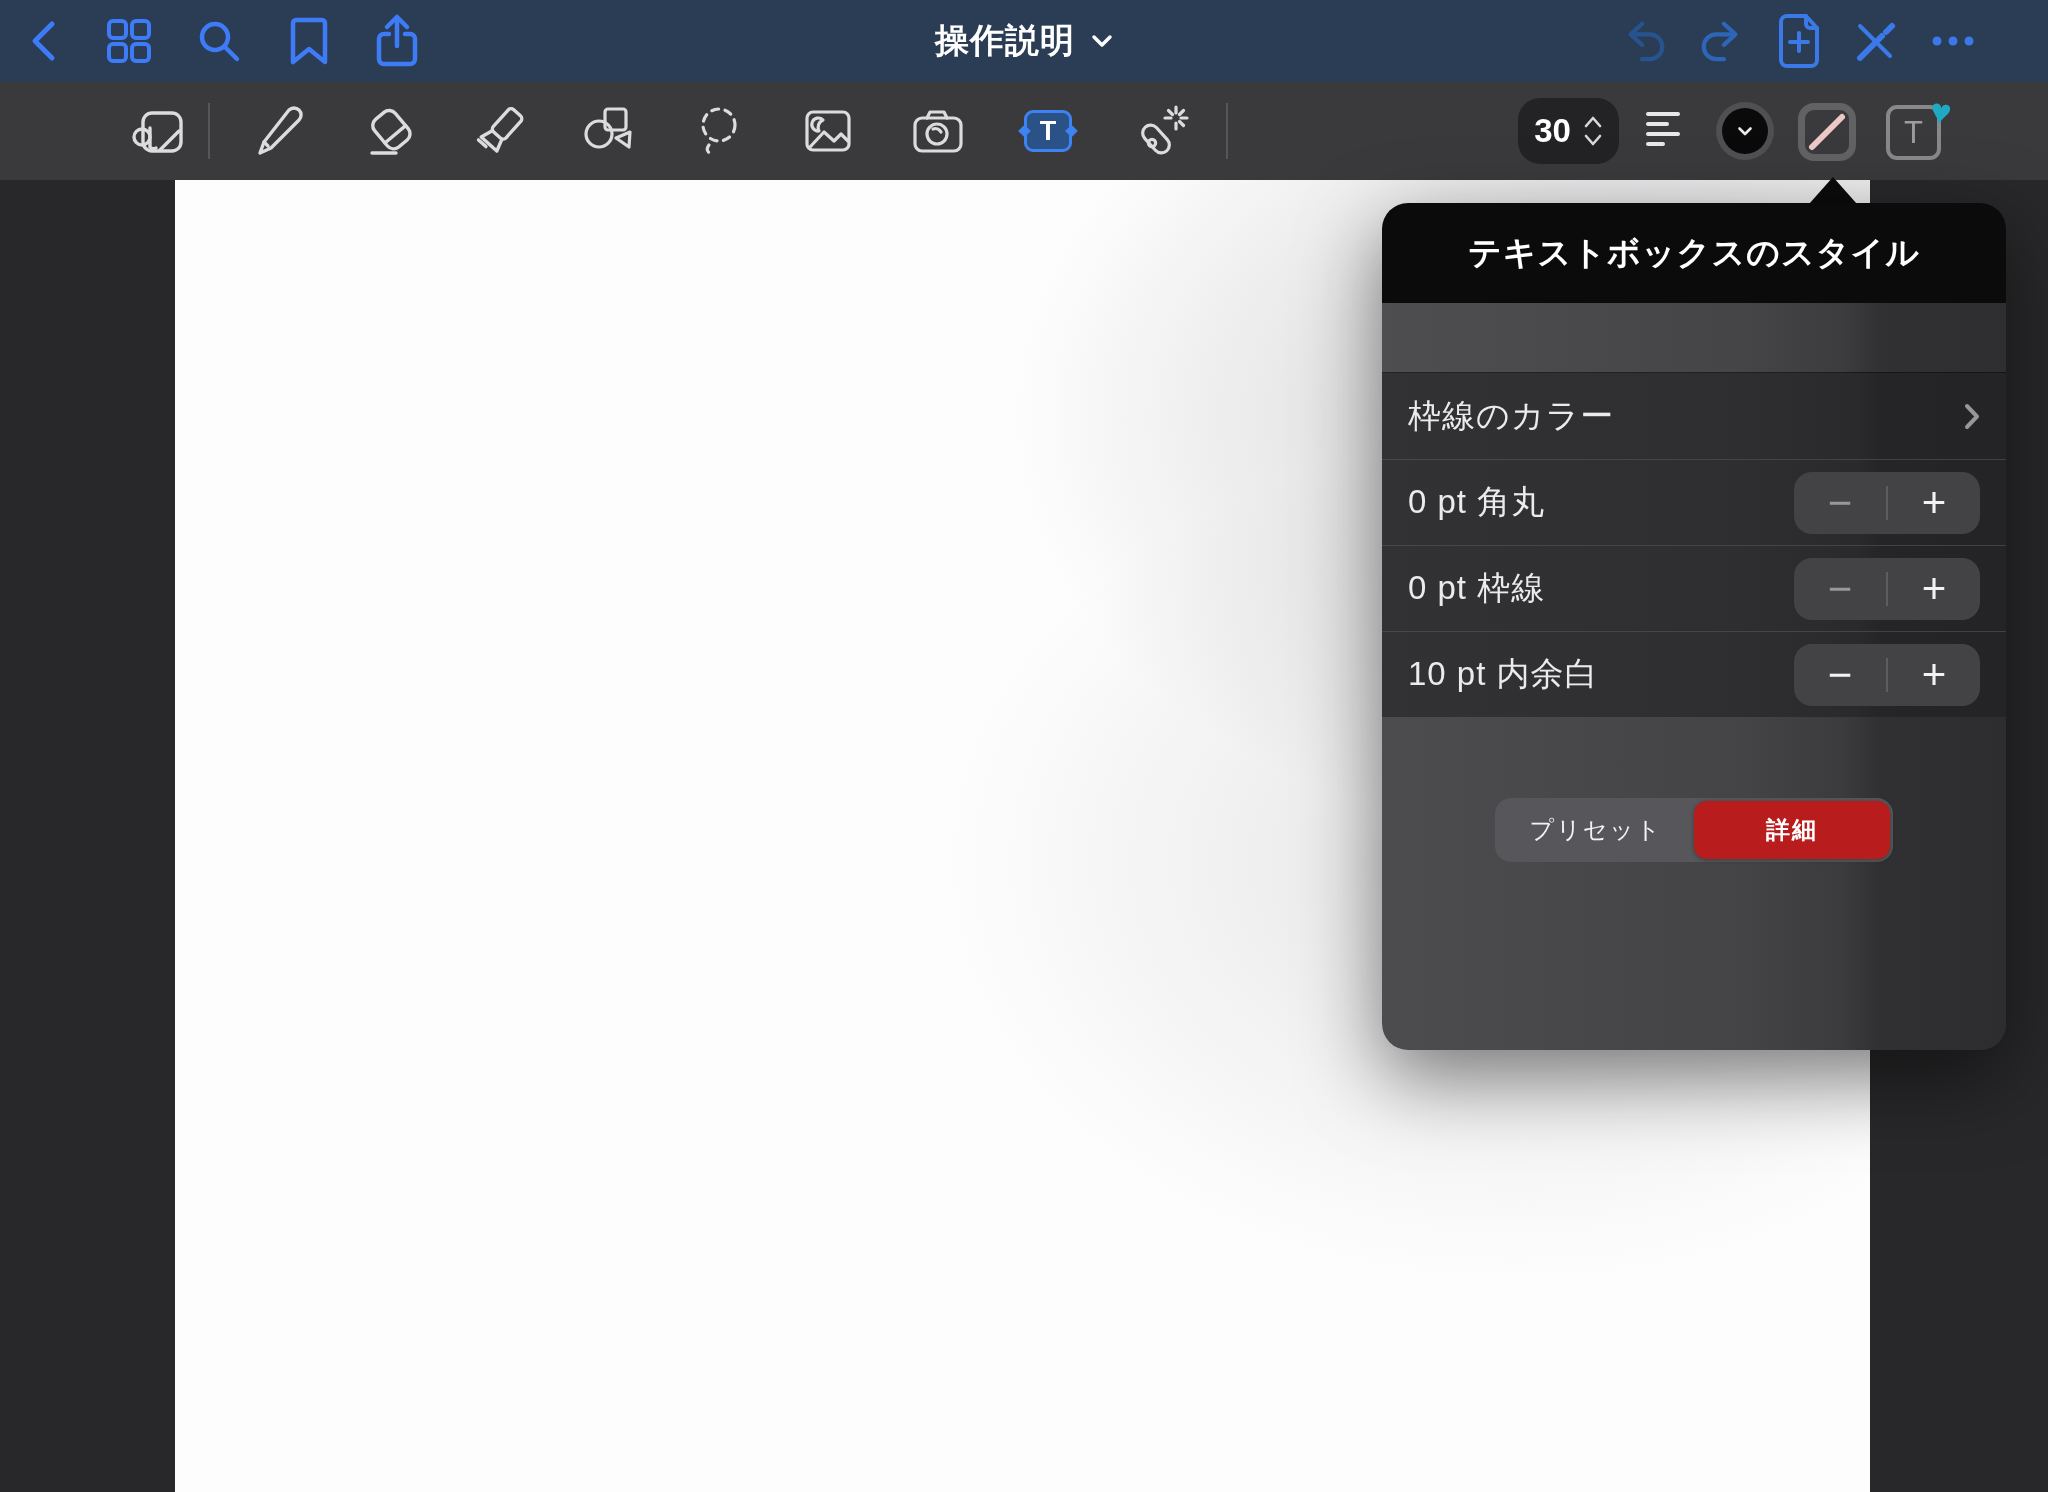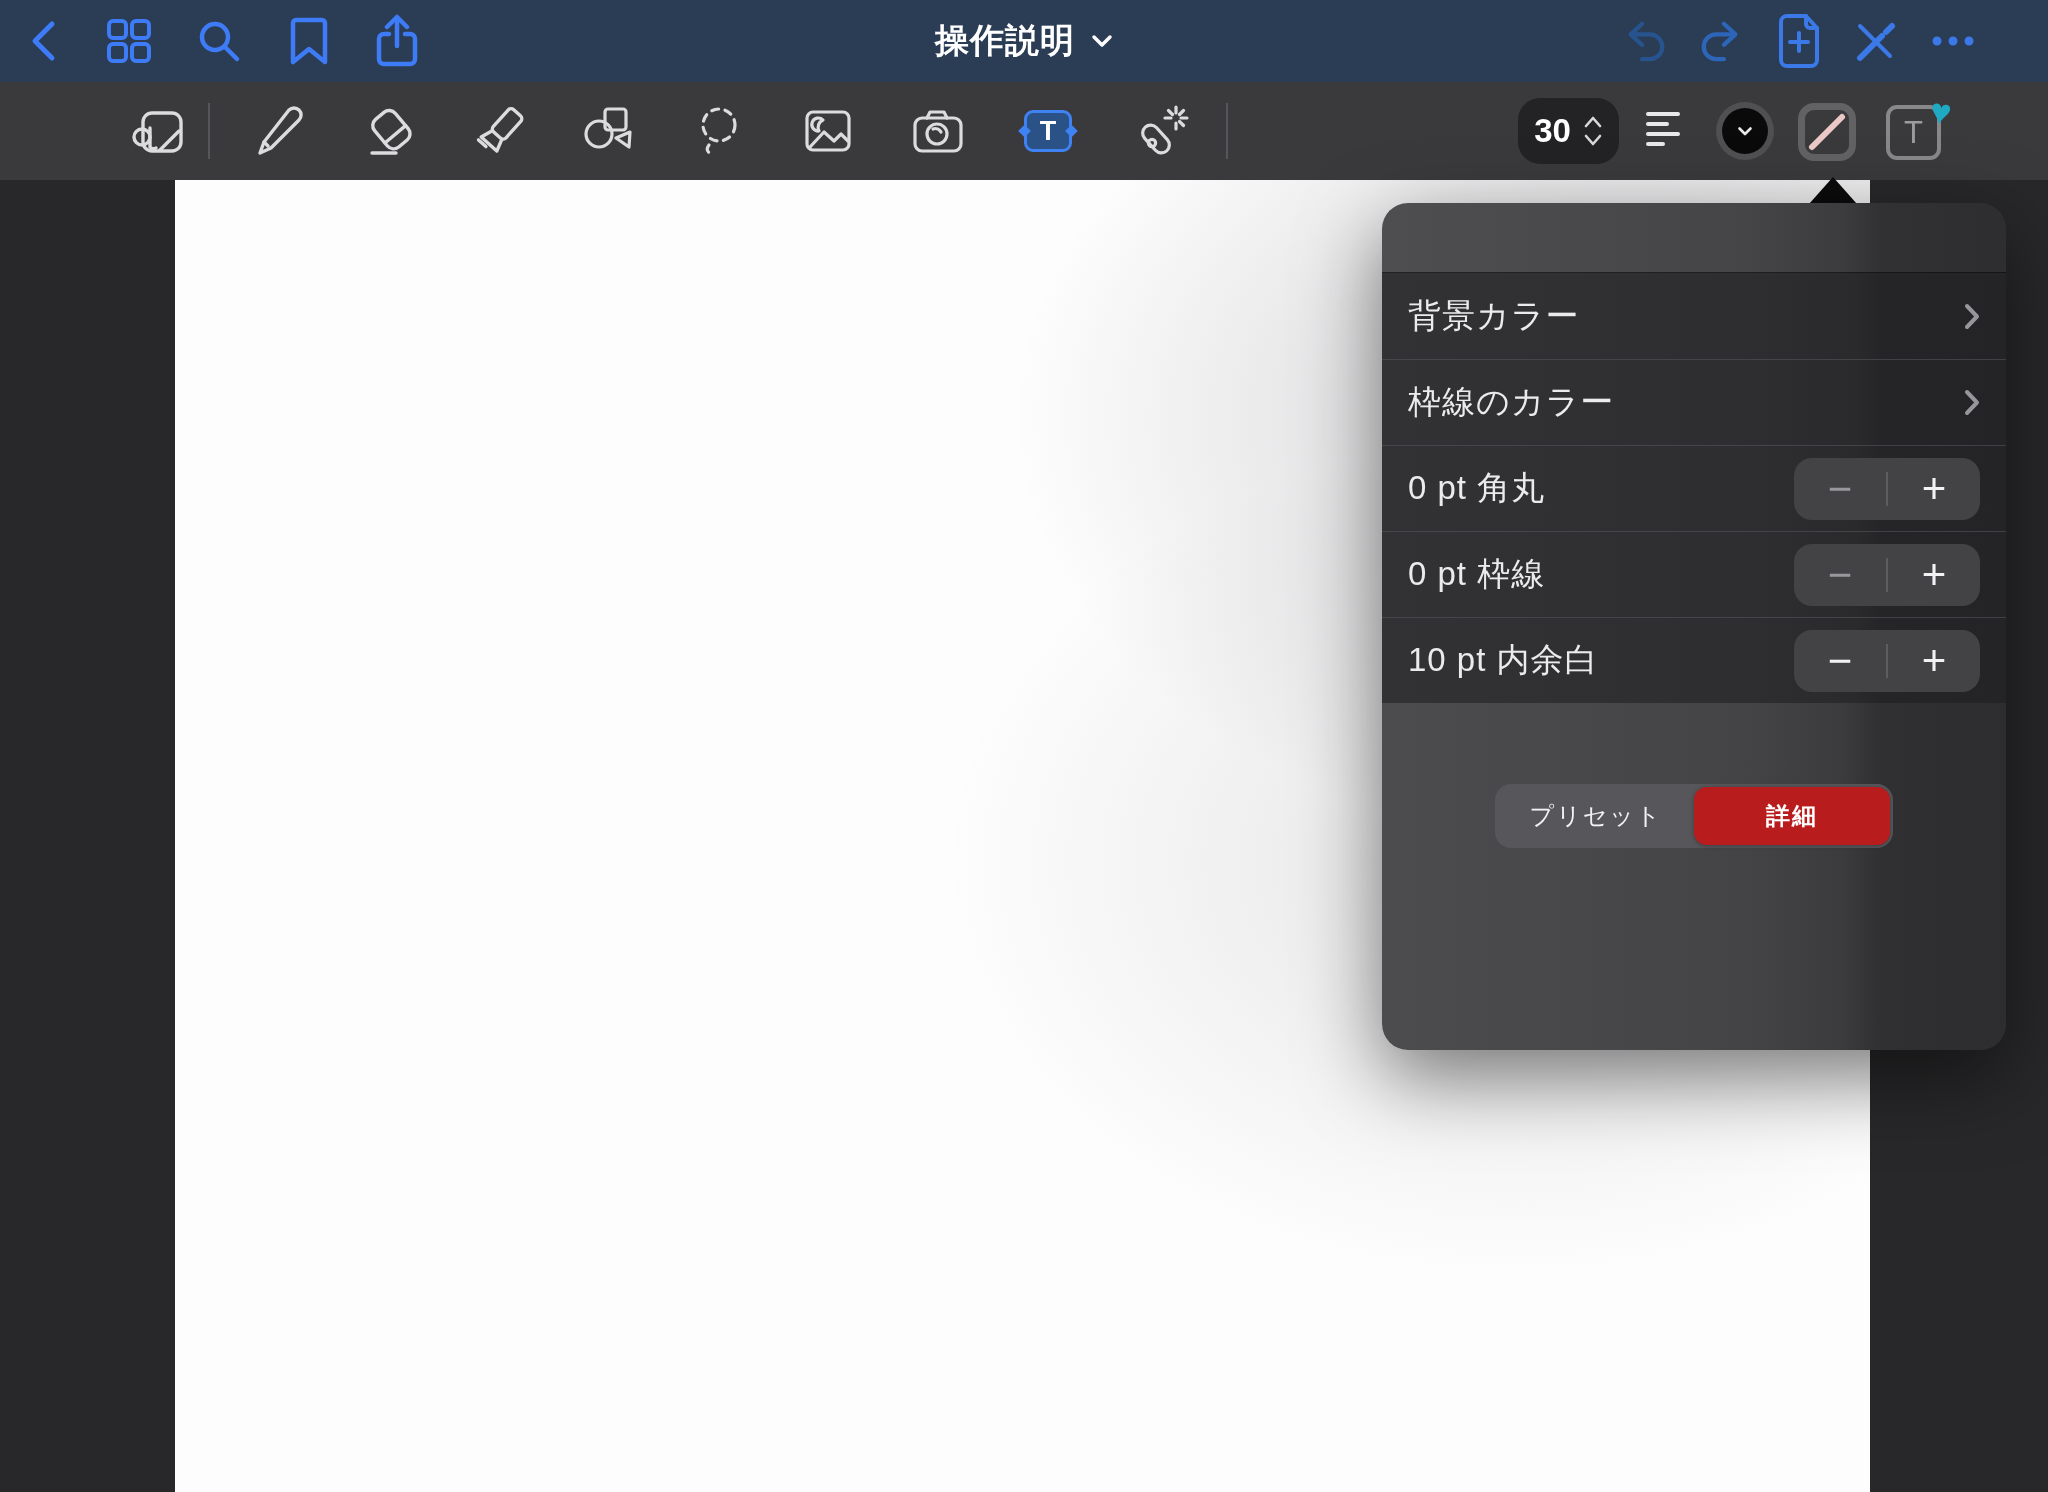--- a/index.html
+++ b/index.html
@@ -301,31 +301,26 @@
   </div>
 
   <div class="stage">
     <div class="page">
       <div class="page-shade"></div>
     </div>
   </div>
 
   <div class="pop-arrow"></div>
   <div class="popover">
+    <div class="pop-header">
+      <span class="pop-title">テキストボックスのスタイル</span>
+    </div>
     <div class="pop-band"></div>
     <div class="pop-rows">
 
-      <div class="prow">
-        <span class="rlabel">背景カラー</span>
-        <span class="rctl">
-          <svg width="16" height="27" viewBox="0 0 16 27">
-              <path d="M3 3 L13 13.5 L3 24" fill="none" stroke="#97979b" stroke-width="4" stroke-linecap="round" stroke-linejoin="round"></path>
-            </svg>
-        </span>
-      </div>
 
       <div class="prow">
         <span class="rlabel">枠線のカラー</span>
         <span class="rctl">
           <svg width="16" height="27" viewBox="0 0 16 27">
               <path d="M3 3 L13 13.5 L3 24" fill="none" stroke="#97979b" stroke-width="4" stroke-linecap="round" stroke-linejoin="round"></path>
             </svg>
         </span>
       </div>
 

